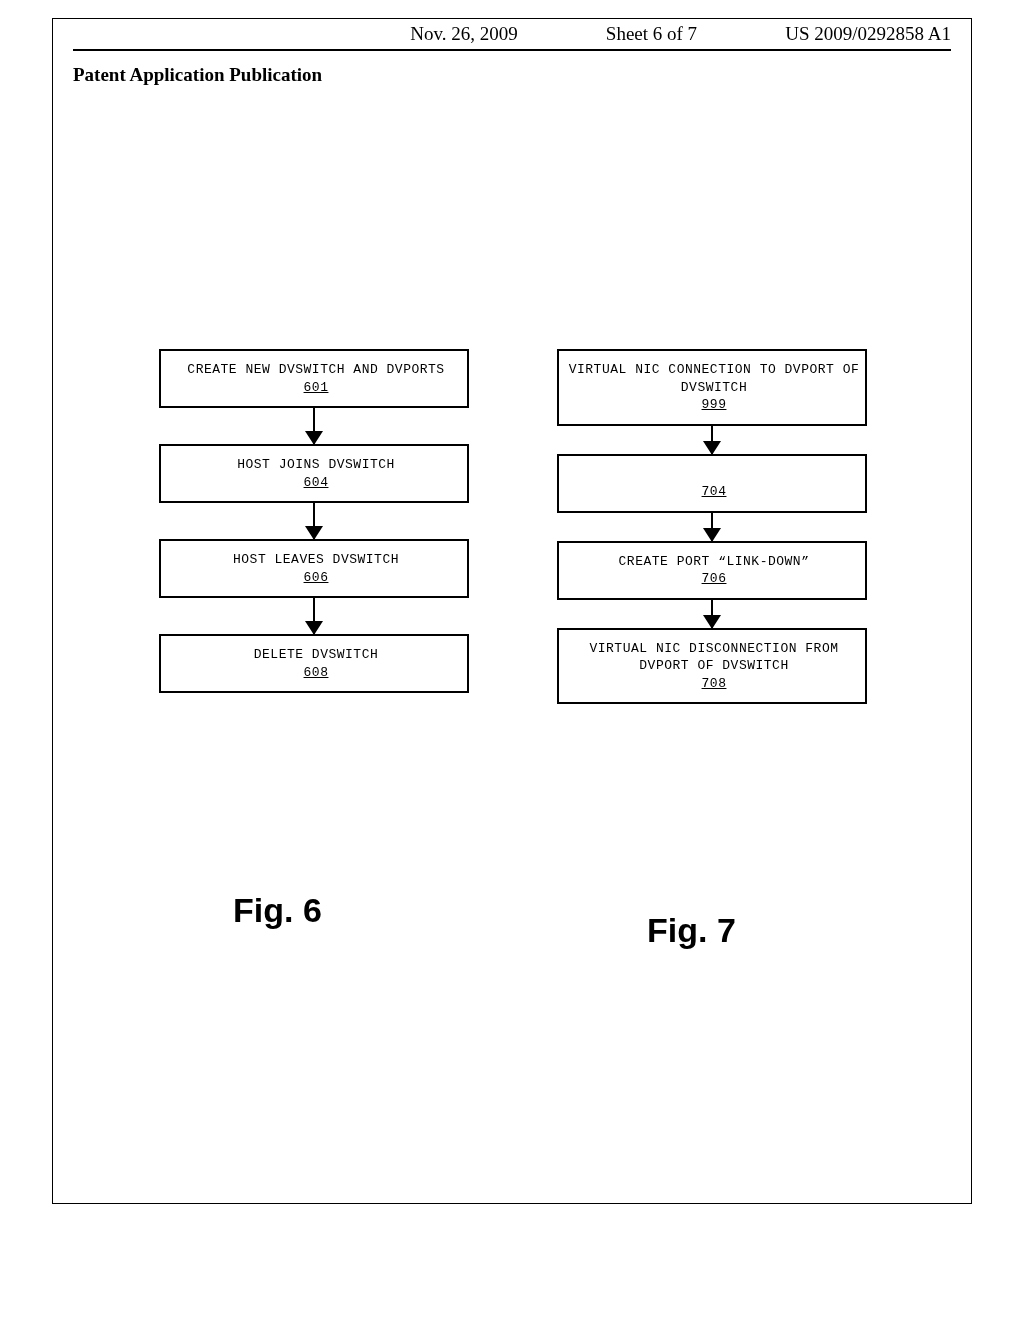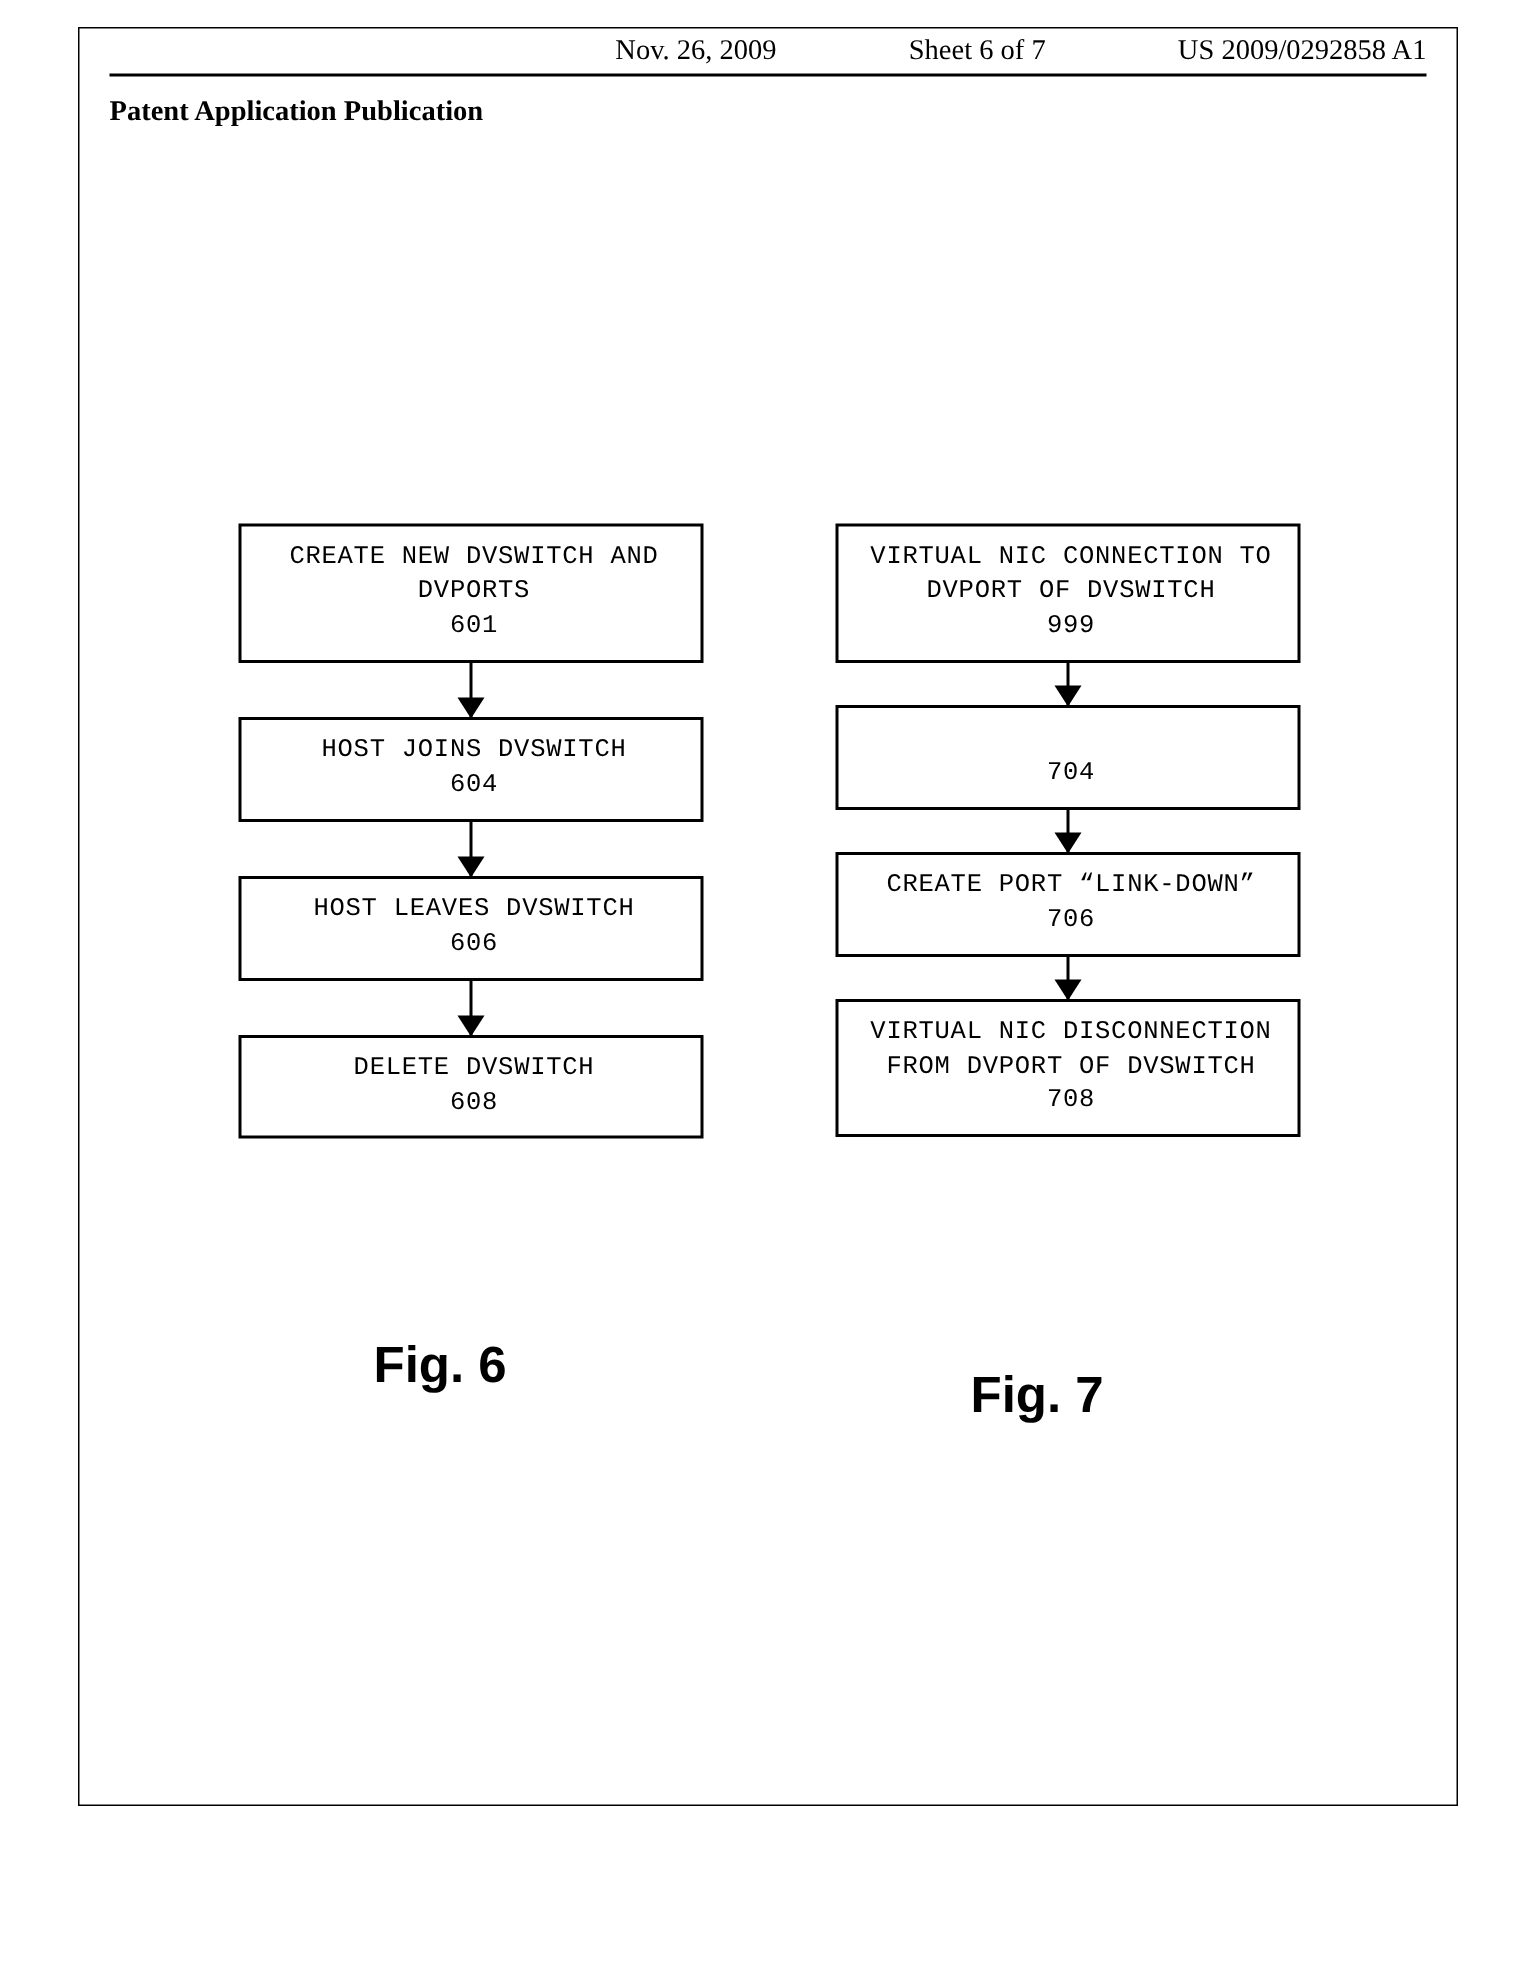--- a/index.html
+++ b/index.html
@@ -59,25 +59,26 @@
     left: 504px;
     width: 310px;
   }
 
   .box {
     border: 2px solid #000;
     width: 100%;
     padding: 10px 2px 10px 6px;
     text-align: center;
     font-family: "Courier New", monospace;
-    font-size: 17px;
+    font-size: 13px;
     letter-spacing: 0.5px;
     line-height: 1.35;
   }
   .box .ref {
+    text-decoration: underline;
   }
 
   .arrow {
     width: 2px;
     background: #000;
     position: relative;
   }
   .arrow::after {
     content: '';
     position: absolute;
@@ -94,21 +95,21 @@
   .arrow.h28 { height: 28px; }
 
   .fig-caption {
     position: absolute;
     font-family: "Arial", sans-serif;
     font-size: 34px;
     font-weight: bold;
   }
   .fig-caption.left {
     top: 872px;
-    left: 196px;
+    left: 180px;
   }
   .fig-caption.right {
     top: 892px;
     left: 594px;
   }
 </style>
 </head>
 <body>
 
 <div class="page-frame">

